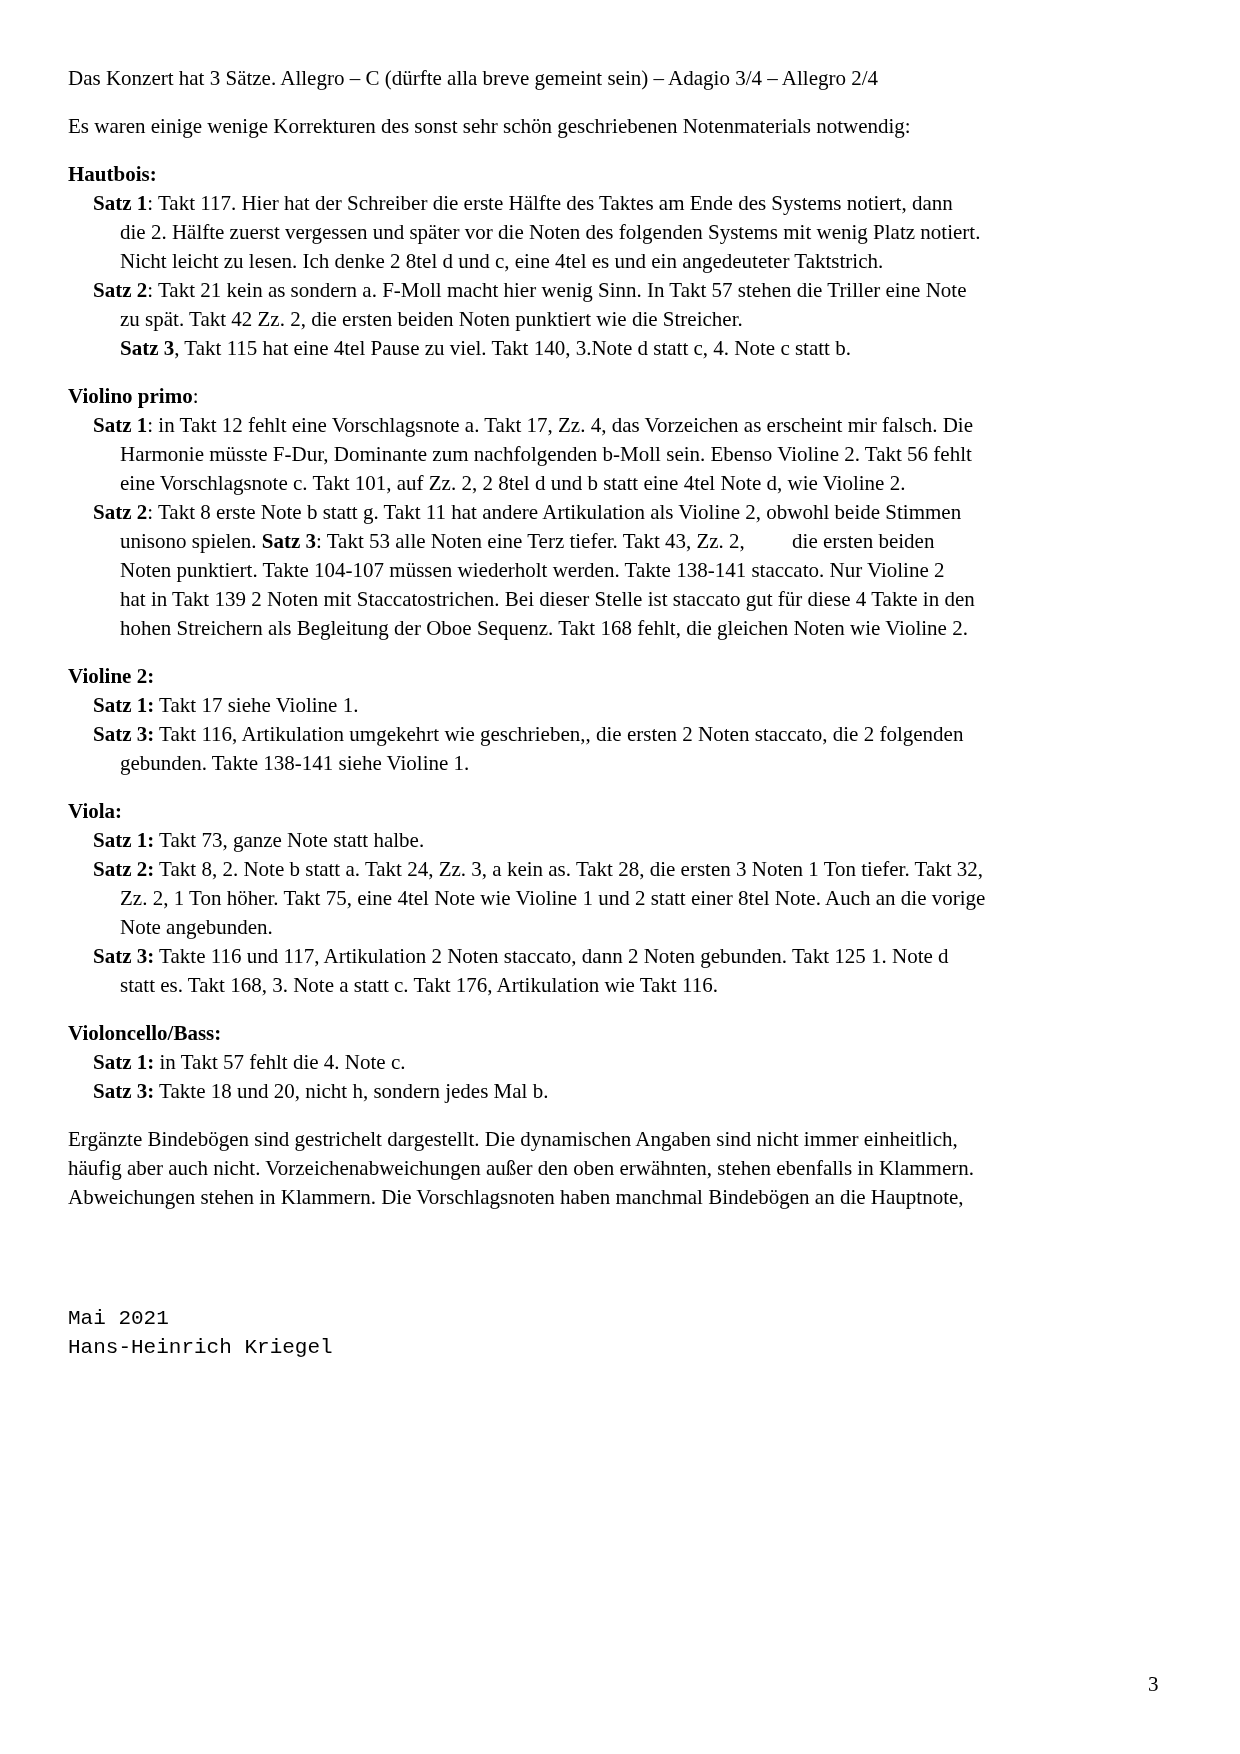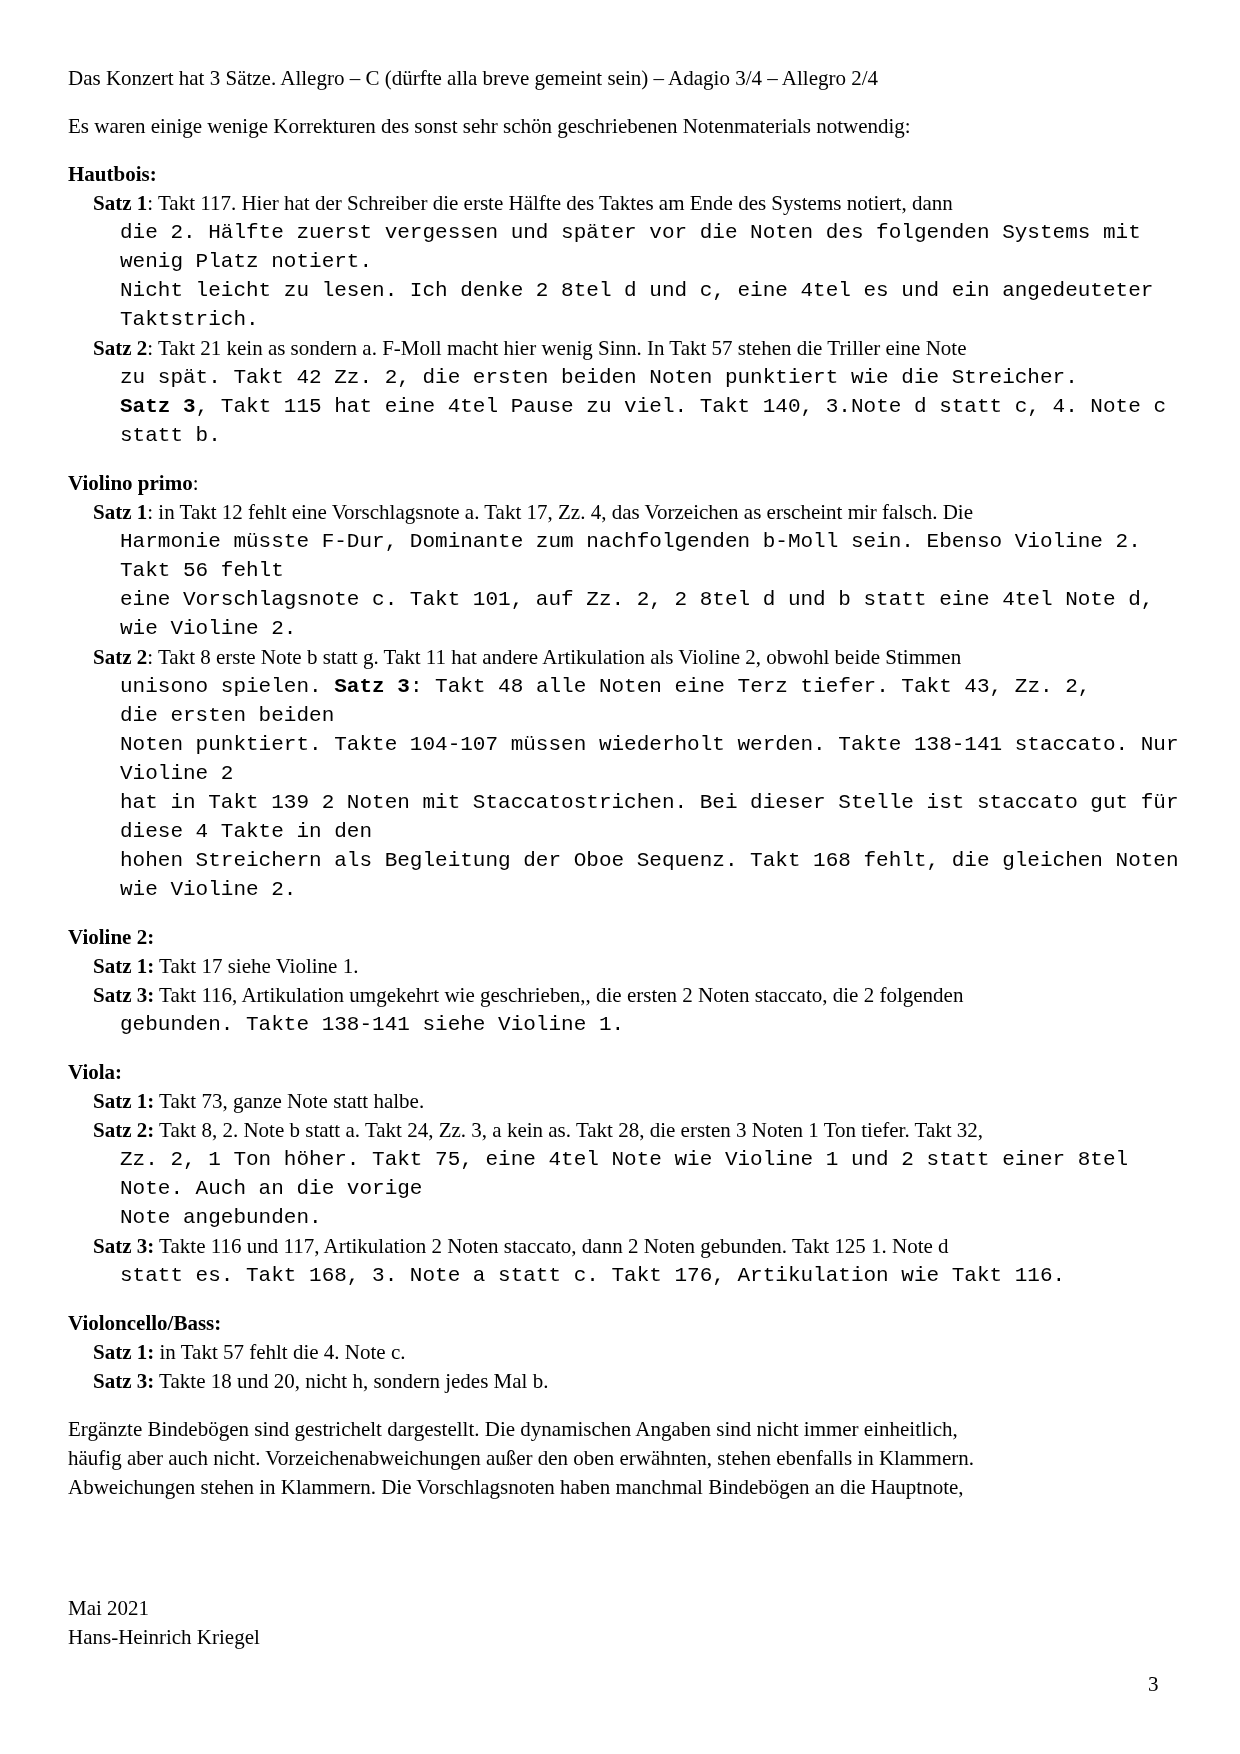--- a/index.html
+++ b/index.html
@@ -13,21 +13,21 @@
     overflow: hidden;
   }
   .doc {
     padding: 64px 60px 0 68px;
     font-size: 21px;
     line-height: 29px;
   }
   .para, .section { margin: 0 0 19px 0; }
   .line { white-space: pre-wrap; }
   .ind1 { margin-left: 25px; }
-  .ind2 { margin-left: 52px; font-family: Liberation Mono, monospace; }
+  .ind2 { margin-left: 52px; }
   .b { font-weight: bold; }
   .footer-block { margin-top: 92px; }
   .author-line { margin-top: 0; }
   .page-number {
     position: absolute;
     left: 1148px;
     top: 1670px;
     font-size: 21px;
     line-height: 29px;
   }
@@ -50,21 +50,21 @@
       <div class="line ind1"><span class="b">Satz 2</span><span class="r">: Takt 21 kein as sondern a. F-Moll macht hier wenig Sinn. In Takt 57 stehen die Triller eine Note</span></div>
       <div class="line ind2"><span class="r">zu spät. Takt 42 Zz. 2, die ersten beiden Noten punktiert wie die Streicher.</span></div>
       <div class="line ind2"><span class="b">Satz 3</span><span class="r">, Takt 115 hat eine 4tel Pause zu viel. Takt 140, 3.Note d statt c, 4. Note c statt b.</span></div>
     </div>
     <div class="section">
       <div class="line ind0"><span class="b">Violino primo</span><span class="r">:</span></div>
       <div class="line ind1"><span class="b">Satz 1</span><span class="r">: in Takt 12 fehlt eine Vorschlagsnote a. Takt 17, Zz. 4, das Vorzeichen as erscheint mir falsch. Die</span></div>
       <div class="line ind2"><span class="r">Harmonie müsste F-Dur, Dominante zum nachfolgenden b-Moll sein. Ebenso Violine 2. Takt 56 fehlt</span></div>
       <div class="line ind2"><span class="r">eine Vorschlagsnote c. Takt 101, auf Zz. 2, 2 8tel d und b statt eine 4tel Note d, wie Violine 2.</span></div>
       <div class="line ind1"><span class="b">Satz 2</span><span class="r">: Takt 8 erste Note b statt g. Takt 11 hat andere Artikulation als Violine 2, obwohl beide Stimmen</span></div>
-      <div class="line ind2"><span class="r">unisono spielen. </span><span class="b">Satz 3</span><span class="r">: Takt 48 alle Noten eine Terz tiefer. Takt 43, Zz. 2,         die ersten beiden</span></div>
+      <div class="line ind2"><span class="r">unisono spielen. </span><span class="b">Satz 3</span><span class="r">: Takt 53 alle Noten eine Terz tiefer. Takt 43, Zz. 2,         die ersten beiden</span></div>
       <div class="line ind2"><span class="r">Noten punktiert. Takte 104-107 müssen wiederholt werden. Takte 138-141 staccato. Nur Violine 2</span></div>
       <div class="line ind2"><span class="r">hat in Takt 139 2 Noten mit Staccatostrichen. Bei dieser Stelle ist staccato gut für diese 4 Takte in den</span></div>
       <div class="line ind2"><span class="r">hohen Streichern als Begleitung der Oboe Sequenz. Takt 168 fehlt, die gleichen Noten wie Violine 2.</span></div>
     </div>
     <div class="section">
       <div class="line ind0"><span class="b">Violine 2:</span></div>
       <div class="line ind1"><span class="b">Satz 1:</span><span class="r"> Takt 17 siehe Violine 1.</span></div>
       <div class="line ind1"><span class="b">Satz 3:</span><span class="r"> Takt 116, Artikulation umgekehrt wie geschrieben,, die ersten 2 Noten staccato, die 2 folgenden</span></div>
       <div class="line ind2"><span class="r">gebunden. Takte 138-141 siehe Violine 1.</span></div>
     </div>
@@ -82,18 +82,18 @@
       <div class="line ind1"><span class="b">Satz 1:</span><span class="r"> in Takt 57 fehlt die 4. Note c.</span></div>
       <div class="line ind1"><span class="b">Satz 3:</span><span class="r"> Takte 18 und 20, nicht h, sondern jedes Mal b.</span></div>
     </div>
     <div class="para">
       <div class="line ind0"><span class="r">Ergänzte Bindebögen sind gestrichelt dargestellt. Die dynamischen Angaben sind nicht immer einheitlich,</span></div>
       <div class="line ind0"><span class="r">häufig aber auch nicht. Vorzeichenabweichungen außer den oben erwähnten, stehen ebenfalls in Klammern.</span></div>
       <div class="line ind0"><span class="r">Abweichungen stehen in Klammern. Die Vorschlagsnoten haben manchmal Bindebögen an die Hauptnote,</span></div>
     </div>
   </div>
 
-<div class="doc footer-block" style="padding-top:0;">
+<div class="doc footer-block" style="padding-top:0;font-family:Liberation Mono, monospace;">
   <div class="line">Mai 2021</div>
   <div class="line author-line">Hans-Heinrich Kriegel</div>
 </div>
 
 <div class="page-number">3</div>
 
 </body></html>

